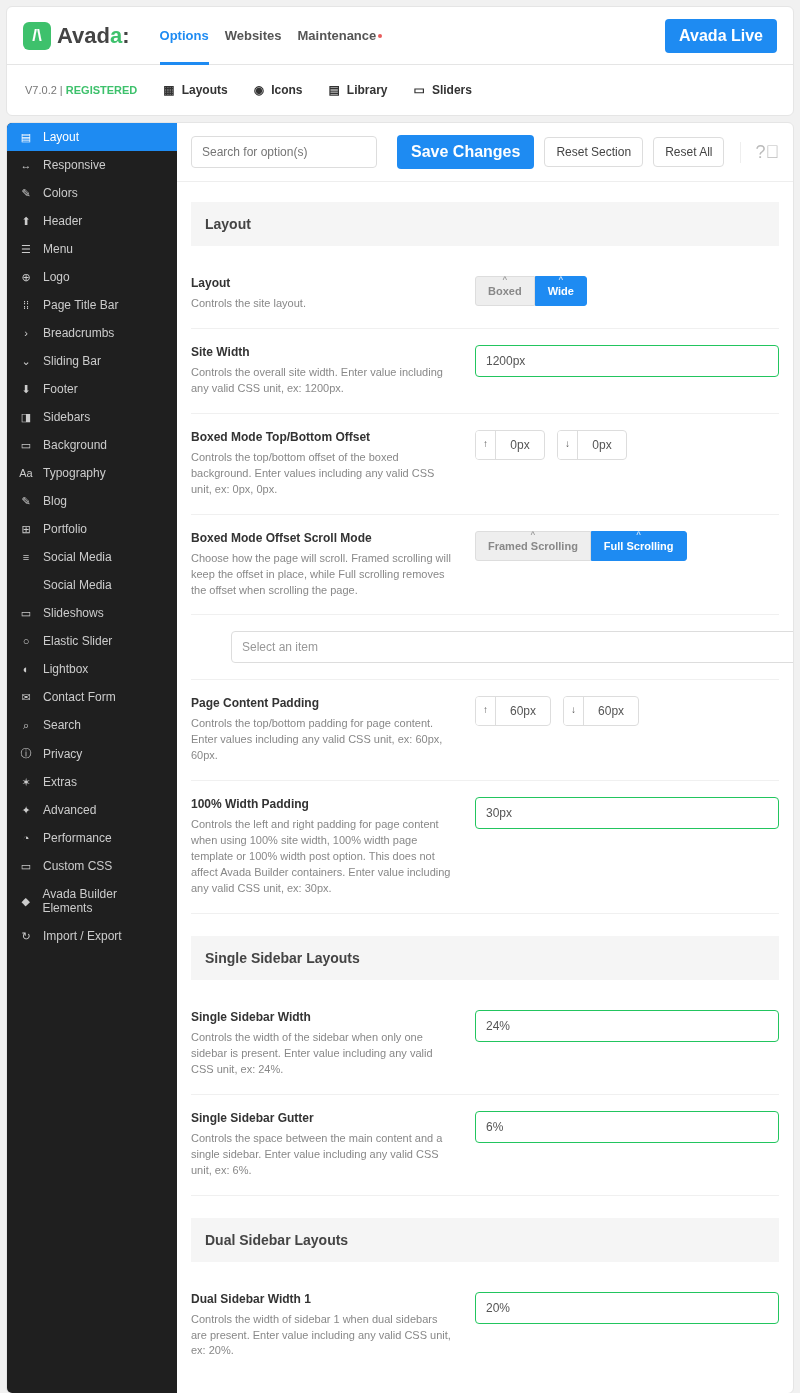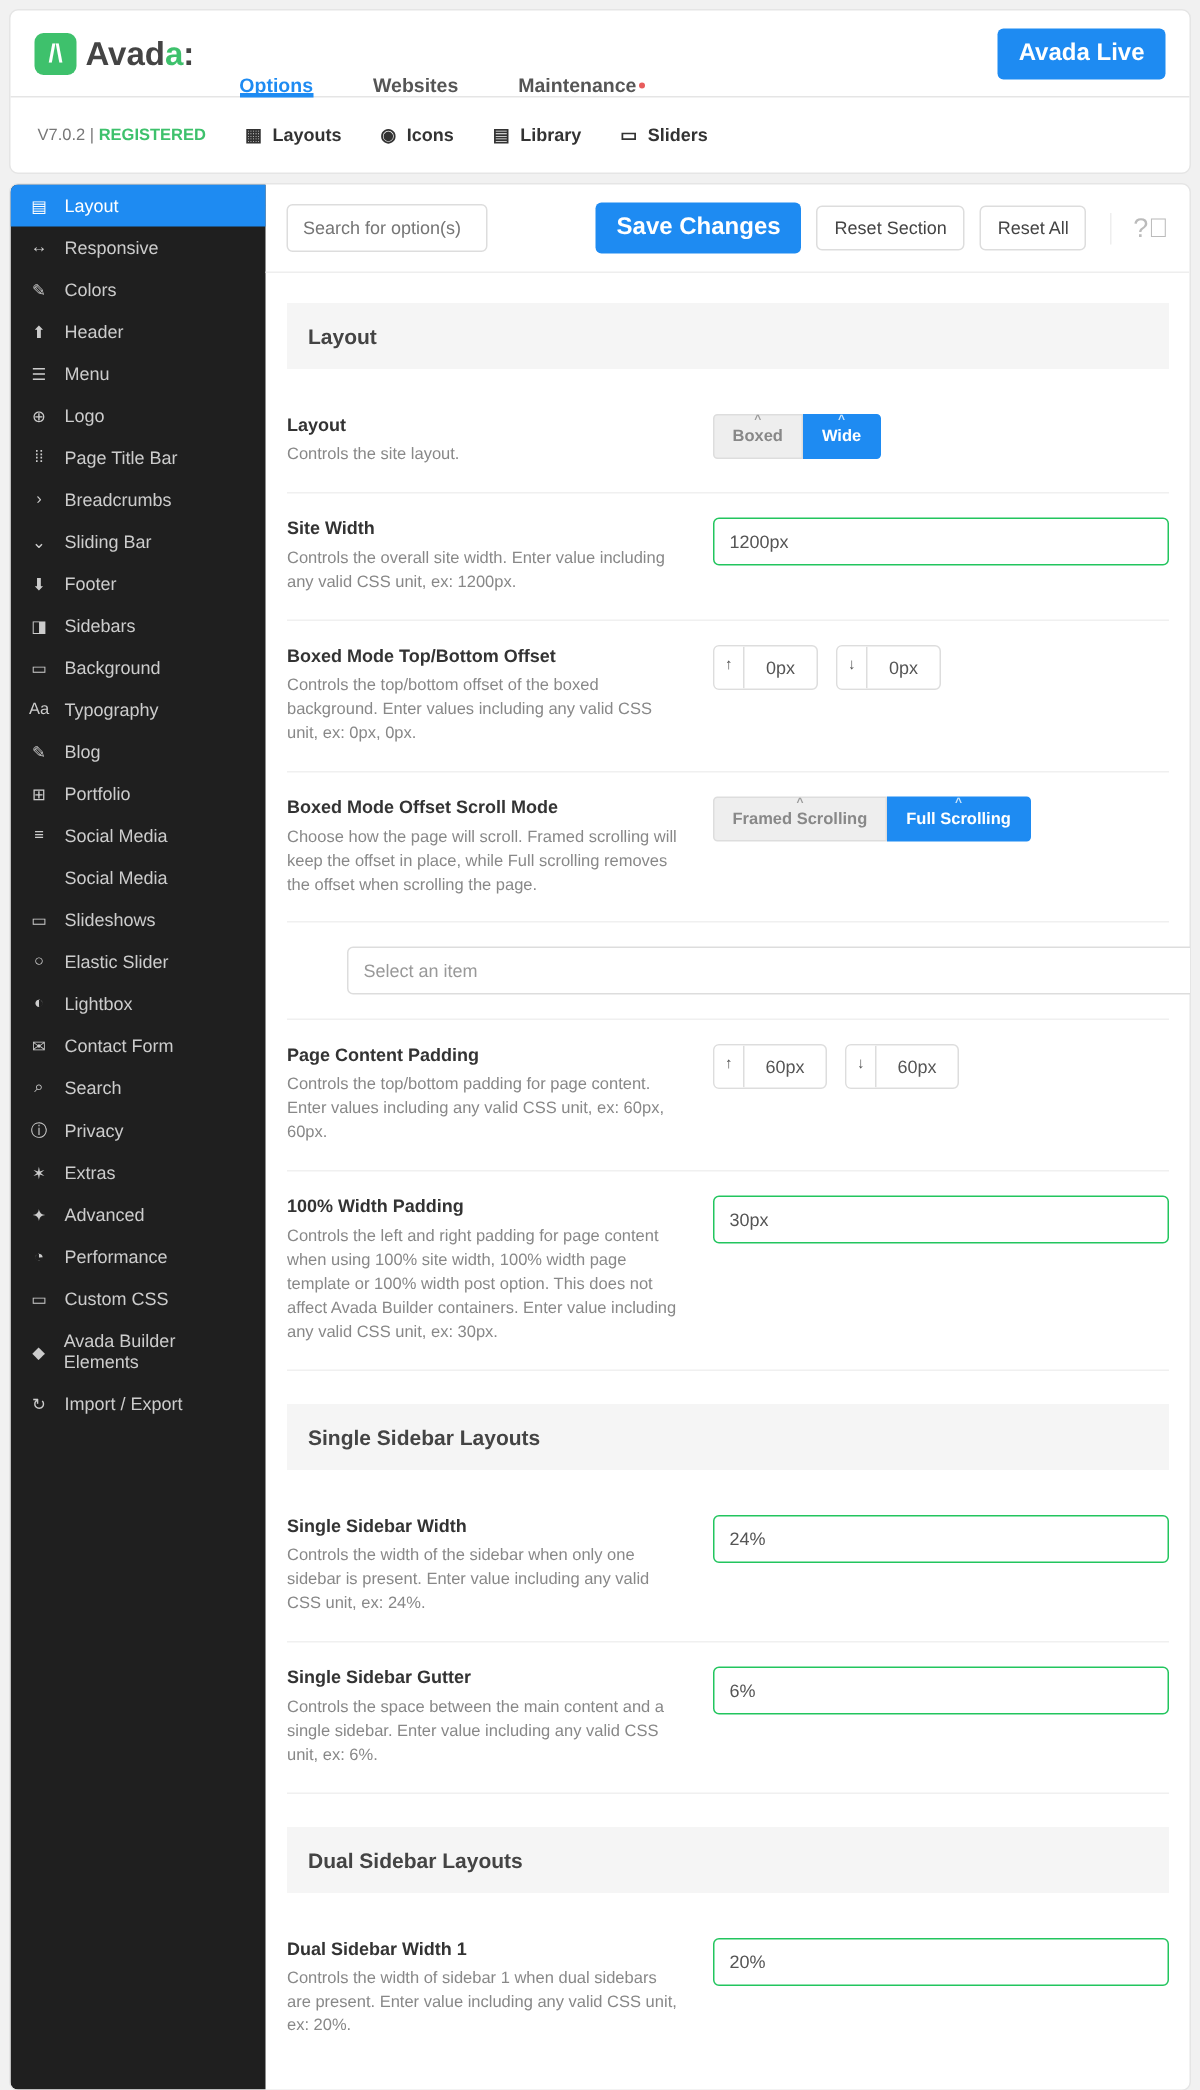--- a/index.html
+++ b/index.html
@@ -5,21 +5,21 @@
 * { box-sizing: border-box; margin: 0; padding: 0; }
 body { font-family: -apple-system, BlinkMacSystemFont, "Segoe UI", Arial, sans-serif; background: #f1f1f1; font-size: 13px; color: #333; }
 .shell { width: 800px; margin: 0 auto; }
 
 .topbar { background: #fff; border: 1px solid #e5e5e5; border-radius: 6px; margin: 6px; }
 .topbar-row1 { display: flex; align-items: center; height: 58px; padding: 0 16px; border-bottom: 1px solid #e5e5e5; }
 .logo { display: flex; align-items: center; gap: 6px; }
 .logo-badge { width: 28px; height: 28px; background: #3ec16c; border-radius: 6px; display: flex; align-items: center; justify-content: center; color: #fff; font-weight: bold; font-size: 17px; }
 .logo-text { font-size: 22px; font-weight: 600; color: #444; }
 .logo-text .accent { color: #3ec16c; }
-.tabs { display: flex; margin-left: 30px; gap: 40px; height: 100%; align-items: flex-end; }
+.tabs { display: flex; margin-left: 30px; gap: 16px; height: 100%; }
 .tab { display: flex; align-items: center; font-weight: 600; color: #555; font-size: 13px; cursor: pointer; position: relative; }
 .tab.active { color: #1e8bf2; }
 .tab.active::after { content:""; position:absolute; bottom:-1px; left:0; right:0; height:3px; background:#1e8bf2; }
 .tab .dot { width:4px; height:4px; background:#e85c5c; border-radius:50%; margin-left:2px; }
 .spacer-flex { flex: 1; }
 .btn-primary { background:#1e8bf2; color:#fff; border:none; padding:8px 14px; border-radius:4px; font-weight:600; font-size:16px; cursor:pointer; }
 .topbar-row2 { display:flex; align-items:center; height:50px; padding:0 18px; gap:26px; }
 .ver { color:#777; font-size:11px; }
 .ver .reg { color:#3ec16c; font-weight:600; }
 .sub-tab { display:flex; align-items:center; gap:7px; color:#333; font-weight:600; font-size:12px; cursor:pointer; }
@@ -27,21 +27,21 @@
 
 .panel { display:flex; margin:6px; background:#fff; border:1px solid #e5e5e5; border-radius:6px; overflow:hidden; position:relative; }
 .sidebar { width:170px; background:#1f1f1f; color:#ccc; }
 .side-item { display:flex; align-items:center; gap:10px; padding:7px 12px; font-size:12px; cursor:pointer; position:relative; }
 .side-item.active { background:#1e8bf2; color:#fff; }
 .side-item.active::after { content:""; position:absolute; right:-6px; top:50%; transform:translateY(-50%); border:6px solid transparent; border-left-color:#1e8bf2; }
 .side-ic { width:14px; text-align:center; font-size:11px; }
 
 .main { flex:1; display:flex; flex-direction:column; }
 .main-top { display:flex; align-items:center; padding:12px 14px; border-bottom:1px solid #eee; gap:10px; }
-.search { border:1px solid #ddd; border-radius:4px; padding:8px 10px; font-size:12px; width:134px; }
+.search { border:1px solid #ddd; border-radius:4px; padding:8px 10px; font-size:12px; width:186px; }
 .main-top .spacer-flex { flex:1; }
 .btn-light { background:#fff; border:1px solid #ddd; padding:7px 11px; border-radius:4px; font-size:12px; cursor:pointer; color:#444; }
 .help-ic { color:#bbb; font-size:18px; border-left:1px solid #eee; padding-left:14px; margin-left:6px; }
 
 .content { padding:18px 14px; overflow:auto; }
 .section-head { background:#f5f5f5; padding:14px 14px; font-weight:700; color:#444; font-size:14px; margin:22px 0 14px; }
 .section-head:first-child { margin-top:2px; }
 .row { display:flex; padding:16px 0; border-bottom:1px solid #f0f0f0; gap:24px; }
 .row:last-of-type { border-bottom:none; }
 .row-left { width:260px; }

